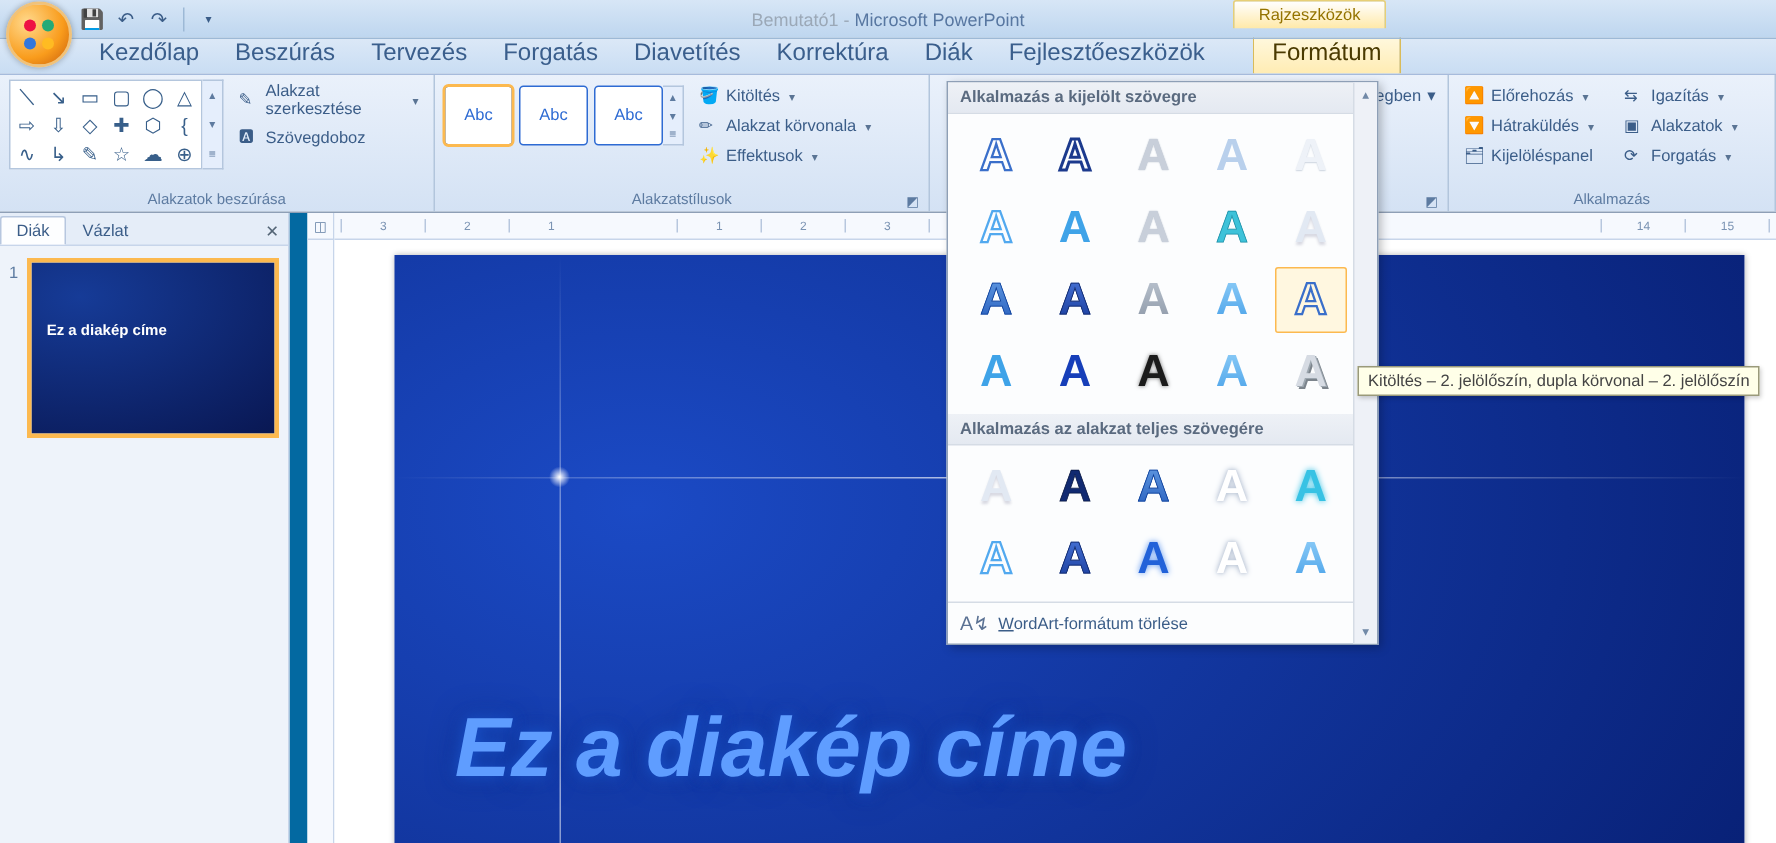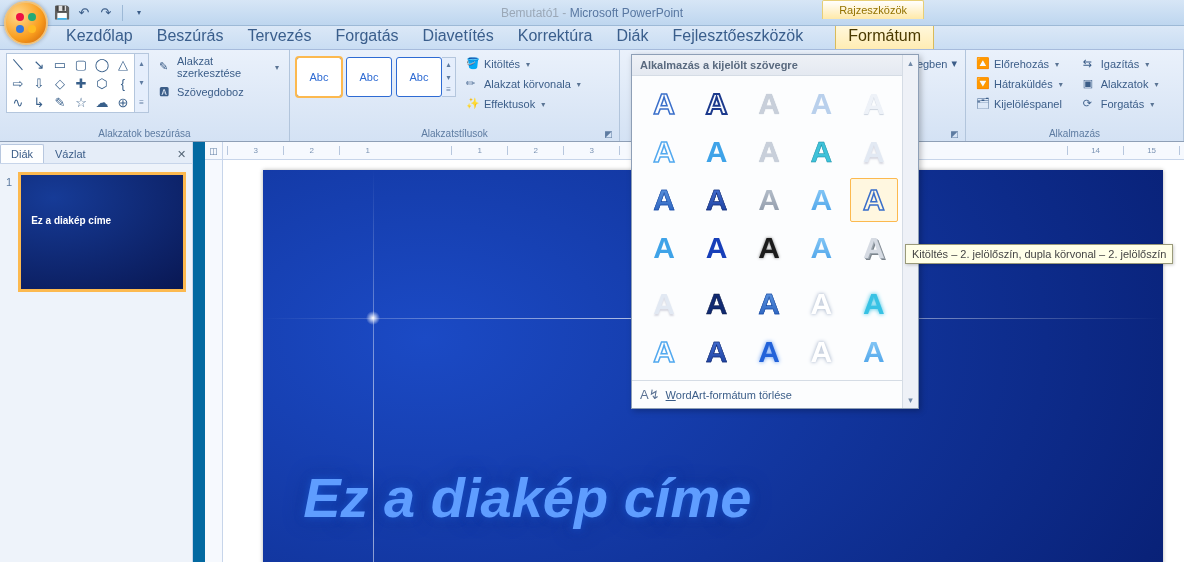--- a/index.html
+++ b/index.html
@@ -358,20 +358,21 @@
       <div class="wa-cell a-royal-grad">A</div>
       <div class="wa-cell a-steel">A</div>
       <div class="wa-cell a-sky-grad">A</div>
       <div class="wa-cell a-outline-blue hover">A</div>
       <div class="wa-cell a-lblue">A</div>
       <div class="wa-cell a-dblue-solid">A</div>
       <div class="wa-cell a-black-glow">A</div>
       <div class="wa-cell a-sky-grad">A</div>
       <div class="wa-cell a-grey3d">A</div>
     </div>
+  <div class="wa-header">Alkalmazás az alakzat teljes szövegére</div>
   <div class="wa-grid" id="wa-grid-2" style="padding-right:20px;">
       <div class="wa-cell a-glass">A</div>
       <div class="wa-cell a-navy">A</div>
       <div class="wa-cell a-blue-grad">A</div>
       <div class="wa-cell a-white-soft">A</div>
       <div class="wa-cell a-cyan-glow">A</div>
       <div class="wa-cell a-outline-sky">A</div>
       <div class="wa-cell a-royal-grad">A</div>
       <div class="wa-cell a-blue-glow">A</div>
       <div class="wa-cell a-white-soft">A</div>

